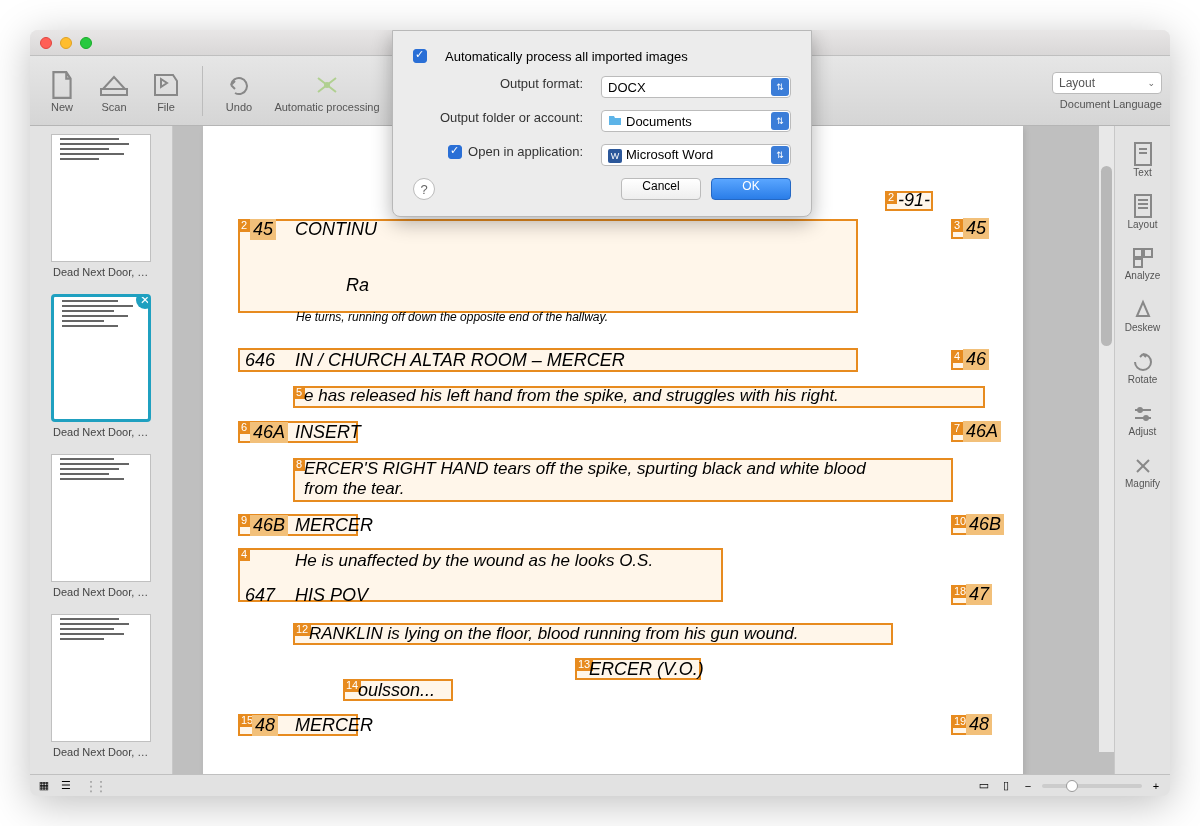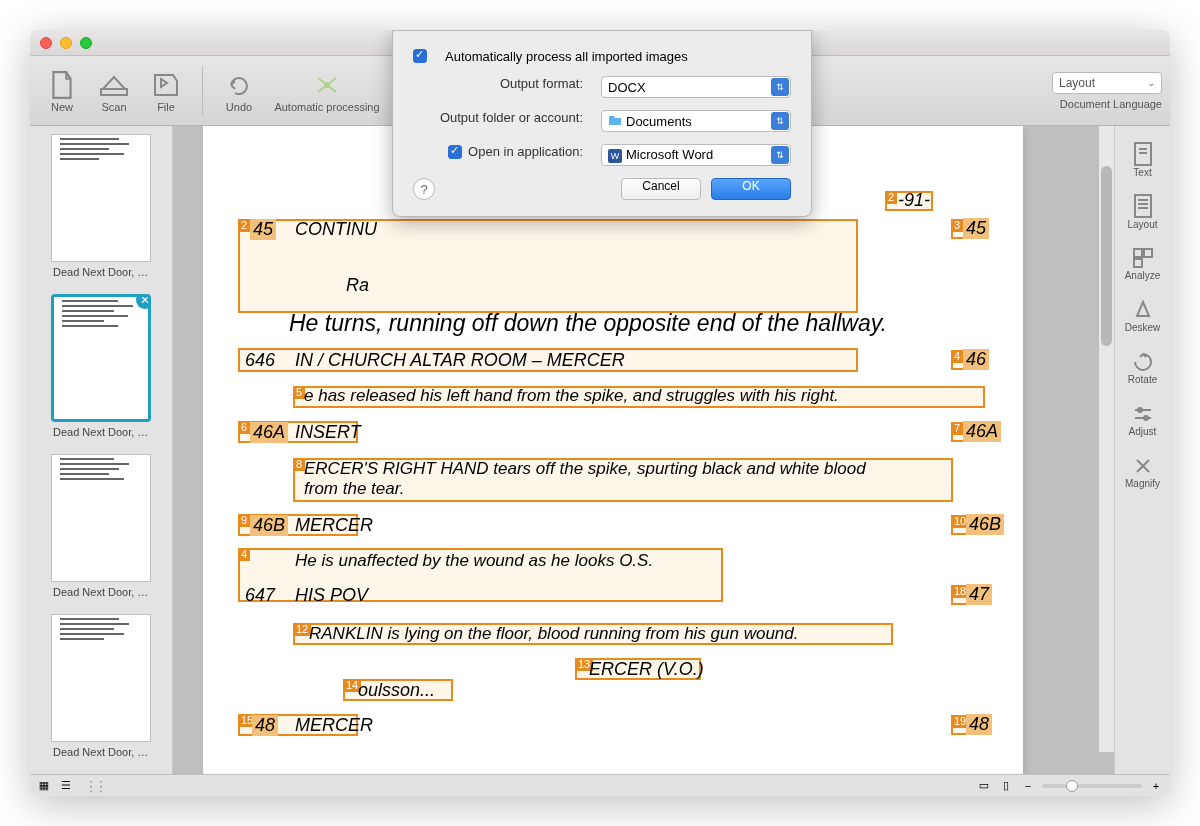--- a/index.html
+++ b/index.html
@@ -221,21 +221,21 @@
 
         <div class="orange-block" style="left:682px;top:65px;width:48px;height:20px"></div>
         <div class="orange-label" style="left:682px;top:65px">2</div>
         <div class="txt" style="left:695px;top:64px">-91-</div>
 
         <div class="orange-block" style="left:35px;top:93px;width:620px;height:94px"></div>
         <div class="orange-label" style="left:35px;top:93px">2</div>
         <div class="txt" style="left:47px;top:93px; background:#f2c07a;padding:0 3px">45</div>
         <div class="txt" style="left:92px;top:93px">CONTINU</div>
         <div class="txt" style="left:143px;top:149px">Ra</div>
-        <div class="txt" style="left:86px;top:184px;font-size:23px">He turns, running off down the opposite end of the hallway.</div>
+        <div class="txt" style="left:93px;top:184px;font-size:12px">He turns, running off down the opposite end of the hallway.</div>
 
         <div class="orange-block" style="left:748px;top:93px;width:34px;height:20px"></div>
         <div class="orange-label" style="left:748px;top:93px">3</div>
         <div class="txt" style="left:760px;top:92px;background:#f2c07a;padding:0 3px">45</div>
 
         <div class="orange-block" style="left:35px;top:222px;width:620px;height:24px"></div>
         <div class="txt" style="left:42px;top:224px">646</div>
         <div class="txt" style="left:92px;top:224px">IN / CHURCH ALTAR ROOM – MERCER</div>
 
         <div class="orange-block" style="left:748px;top:224px;width:34px;height:20px"></div>

